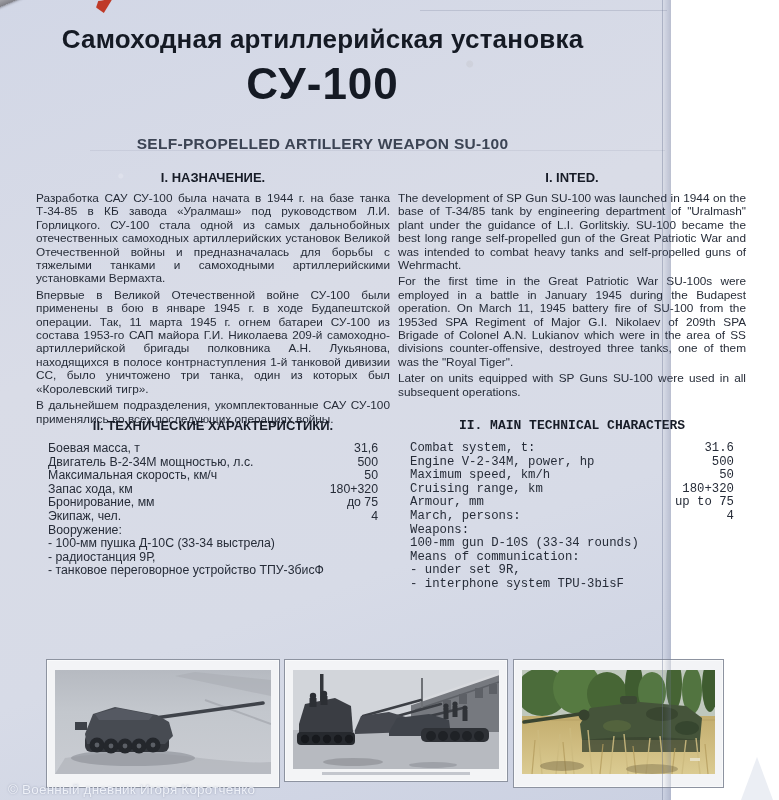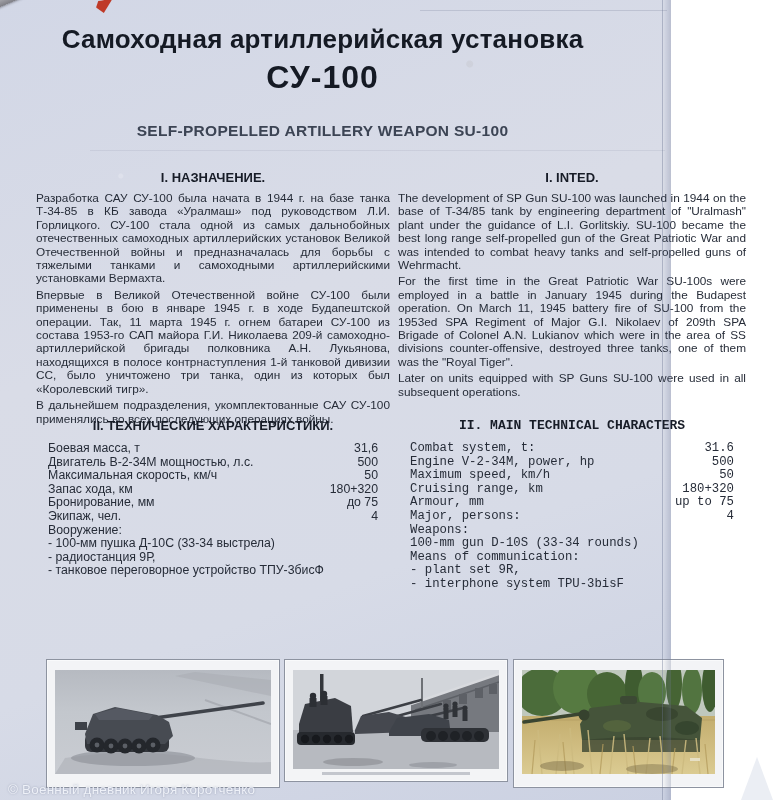--- a/index.html
+++ b/index.html
@@ -27,21 +27,21 @@
         background:rgba(90,100,130,.10);}
   .right-edge{position:absolute;top:0;bottom:0;right:0;width:8px;
         background:linear-gradient(to right,rgba(110,120,150,0),rgba(110,120,150,.28));
         border-left:1px solid rgba(100,110,140,.18);}
   .light-triangle{position:absolute;left:741px;top:757px;width:32px;height:43px;
         background:#e9ecf3;opacity:.9;clip-path:polygon(50% 0,100% 100%,0 100%);}
 
   
   .hdr{position:absolute;left:0;right:26px;top:24px;text-align:center;}
   .hdr .t-ru{font-size:26px;font-weight:bold;color:#151a24;margin:0;letter-spacing:.2px;}
-  .hdr .t-model{font-size:32px;font-weight:bold;color:#151a24;margin:4px 0 0 0;letter-spacing:1px;}
+  .hdr .t-model{font-size:44px;font-weight:bold;color:#151a24;margin:4px 0 0 0;letter-spacing:1px;}
   .hdr .t-en{font-size:15.5px;font-weight:bold;color:#3c4454;margin:26px 0 0 0;letter-spacing:.3px;}
 
   
   .sec{position:absolute;}
   .sec h4{margin:0 0 7px 0;text-align:center;font-size:13px;font-weight:bold;color:#171c27;}
   .sec p{margin:0 0 3px 0;font-size:11.8px;line-height:13.4px;text-align:justify;color:#262c38;}
   .purpose-ru{left:36px;top:170px;width:354px;}
   .purpose-en{left:398px;top:170px;width:348px;}
   .specs-ru{left:36px;top:418px;width:354px;}
   .specs-en{left:398px;top:418px;width:348px;font-family:Liberation Mono, monospace;}
@@ -142,27 +142,27 @@
     </div>
     <div class="spec-row">
       <span>Cruising range, km</span>
       <span class="v">180+320</span>
     </div>
     <div class="spec-row">
       <span>Armour, mm</span>
       <span class="v">up to 75</span>
     </div>
     <div class="spec-row">
-      <span>Major, persons:</span>
+      <span>March, persons:</span>
       <span class="v">4</span>
     </div>
     <div class="spec-line">Weapons:</div>
     <div class="spec-line">100-mm gun D-10S (33-34 rounds)</div>
     <div class="spec-line">Means of communication:</div>
-    <div class="spec-line">- plant set 9R,</div>
+    <div class="spec-line">- under set 9R,</div>
     <div class="spec-line">- interphone system TPU-3bisF</div>
   </section>
 
   <figure class="photo-frame pf1" style="margin:0;">
     <svg width="216" height="104" viewBox="0 0 216 104">
       <defs>
         <linearGradient id="snow1" x1="0" y1="0" x2="0" y2="1">
           <stop offset="0" stop-color="#b6bac1"></stop>
             <stop offset="0.4" stop-color="#c3c7cd"></stop>
             <stop offset="1" stop-color="#c9ccd2"></stop>

